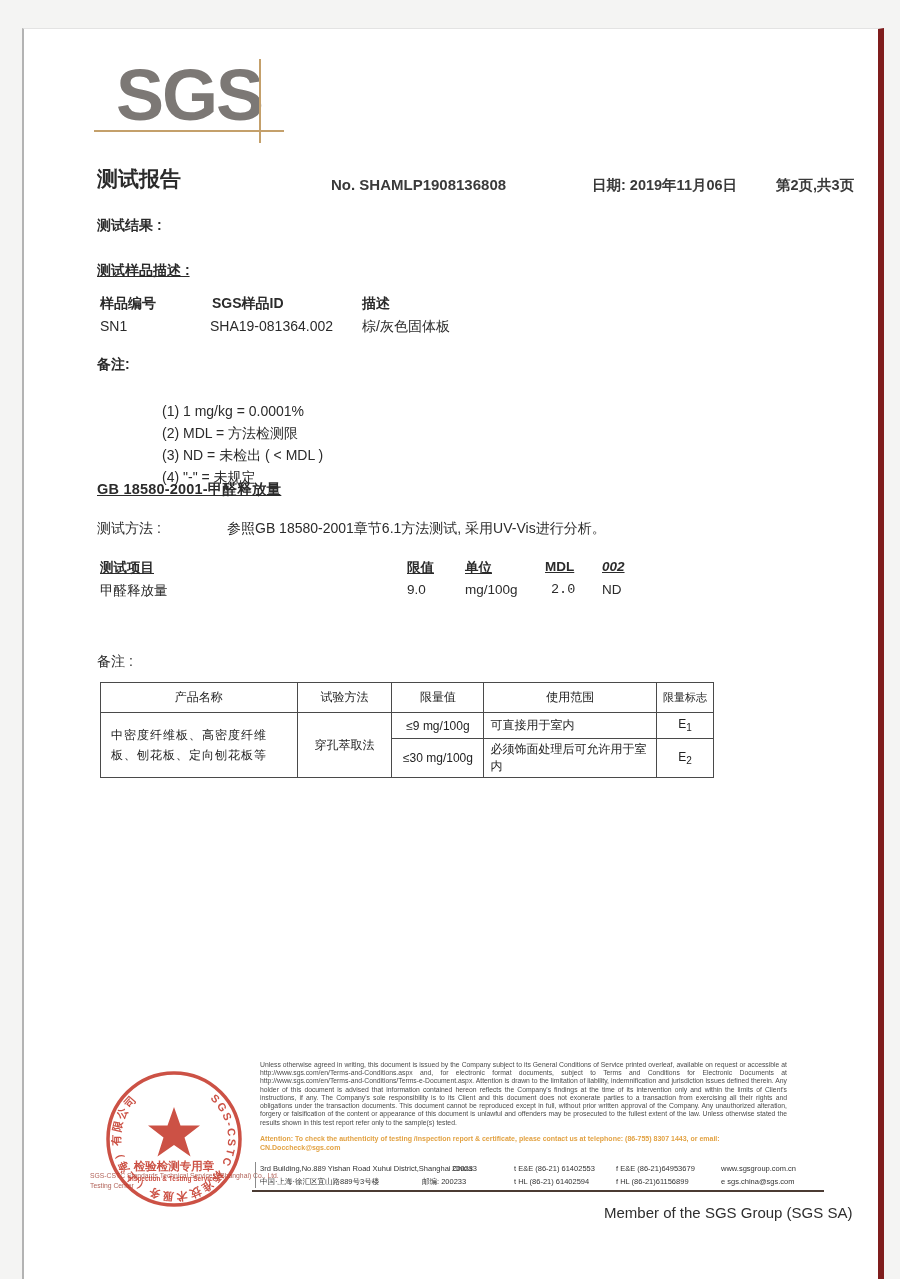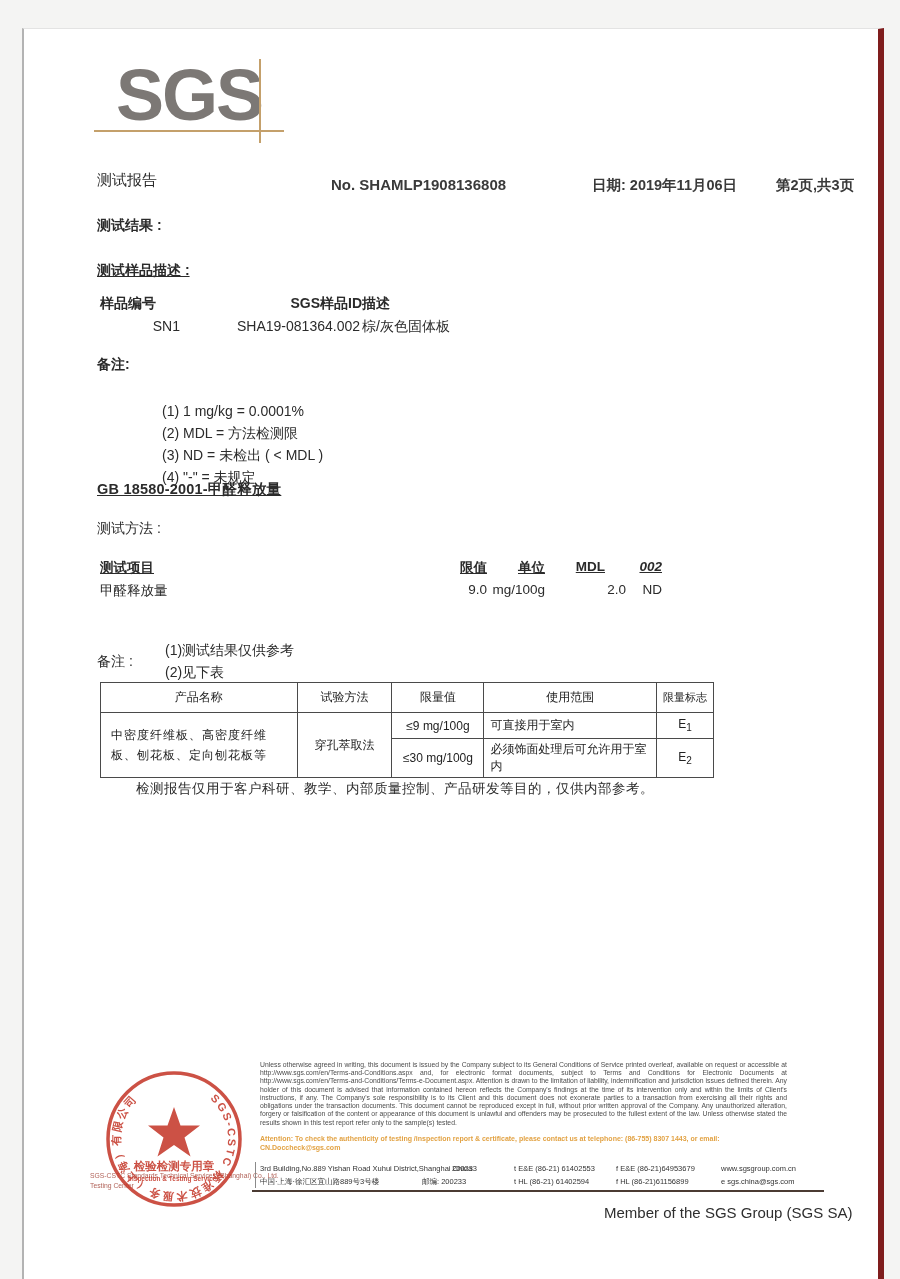--- a/index.html
+++ b/index.html
@@ -7,21 +7,21 @@
   .page { position:absolute; left:22px; top:28px; width:862px; height:1251px; background:#ffffff;
           border-left:2px solid #b3b3b3; border-top:1px solid #e3e3e3; border-right:6px solid #7f1d1d; }
   .abs { position:absolute; }
 
   
   .logo-text { position:absolute; left:92px; top:30px; font-size:72px; font-weight:700; letter-spacing:-2px; color:#7c7875; line-height:1; }
   .logo-hline { position:absolute; left:70px; top:101px; width:190px; height:2px; background:#c4a06b; }
   .logo-vline { position:absolute; left:235px; top:30px; width:2px; height:84px; background:#c4a06b; }
 
   
-  .report-title { left:73px; top:142px; font-size:15px; font-weight:400; }
+  .report-title { left:73px; top:136px; font-size:21px; font-weight:700; }
   .report-no    { left:307px; top:147px; font-size:15px; font-weight:700; color:#3a3a3a; }
   .report-date  { left:568px; top:147px; font-size:14.5px; font-weight:700; color:#3a3a3a; }
   .page-ind     { left:752px; top:147px; font-size:14.5px; font-weight:700; color:#3a3a3a; }
 
   .sec-label { font-size:14px; font-weight:700; }
   .underlined { text-decoration:underline; }
 
   
   .s-head { font-size:14px; font-weight:700; }
   .s-val  { font-size:14px; }
@@ -29,21 +29,21 @@
   .note-list { font-size:14px; line-height:22px; }
 
   .std-heading { left:73px; top:451px; font-size:14.5px; font-weight:700; text-decoration:underline; letter-spacing:0.2px; }
 
   .method-label { left:73px; top:491px; font-size:14px; }
   .method-val   { left:203px; top:491px; font-size:14px; }
 
   
   .r-head { font-size:13.5px; font-weight:700; text-decoration:underline; }
   .r-val  { font-size:13.5px; }
-  .ctr { text-align:right; }
+  .ctr { text-align:left; }
   .it  { font-style:italic; }
 
   
   table.limit { position:absolute; left:76px; top:653px; width:614px; border-collapse:collapse; font-size:12px; color:#222; }
   table.limit th, table.limit td { border:1px solid #4a4a4a; padding:2px 6px; font-weight:400; }
   table.limit th { height:30px; text-align:center; }
   table.limit td { height:26px; }
   .cell-ctr { text-align:center; }
   .prod-cell { line-height:1.7; letter-spacing:1px; padding-left:10px !important; }
 
@@ -90,39 +90,36 @@
   <div class="abs sec-label" style="left:73px; top:327px;">备注:</div>
   <div class="abs note-list" style="left:138px; top:371px;">
     <div>(1) 1 mg/kg = 0.0001%</div>
     <div>(2) MDL = 方法检测限</div>
     <div>(3) ND = 未检出 ( &lt; MDL )</div>
     <div>(4) "-" = 未规定</div>
   </div>
 
   <div class="abs std-heading">GB 18580-2001-甲醛释放量</div>
   <div class="abs method-label">测试方法 :</div>
+  <div class="abs method-val">参照GB 18580-2001章节6.1方法测试, 采用UV-Vis进行分析。</div>
 
   <div>
     <div class="abs r-head" style="left:76px; top:530px;">测试项目</div>
     <div class="abs r-head ctr" style="left:383px; top:530px; width:80px;">限值</div>
     <div class="abs r-head ctr" style="left:441px; top:530px; width:80px;">单位</div>
     <div class="abs r-head ctr" style="left:521px; top:530px; width:60px;">MDL</div>
     <div class="abs r-head ctr it" style="left:578px; top:530px; width:60px;">002</div>
     <div class="abs r-val" style="left:76px; top:553px;">甲醛释放量</div>
     <div class="abs r-val ctr" style="left:383px; top:553px; width:80px;">9.0</div>
     <div class="abs r-val ctr" style="left:441px; top:553px; width:80px;">mg/100g</div>
-    <div class="abs r-val ctr" style="left:542px; top:553px; width:60px;">2.0</div>
+    <div class="abs r-val ctr" style="left:527px; top:553px; width:60px;font-family:Liberation Mono, monospace;">2.0</div>
     <div class="abs r-val ctr" style="left:578px; top:553px; width:60px;">ND</div>
   </div>
 
   <div class="abs sec-label" style="left:73px; top:592px; font-weight:400;margin-top:32px;">备注 :</div>
-  <div class="abs note-list" style="left:141px; top:610px;">
-    <div>(1)测试结果仅供参考</div>
-    <div>(2)见下表</div>
-  </div>
 
   <table class="limit">
     <colgroup>
         <col style="width:197px">
         <col style="width:95px">
         <col style="width:92px">
         <col style="width:173px">
         <col style="width:57px">
       </colgroup>
     <tbody>
@@ -141,21 +138,20 @@
       <td class="cell-ctr"><span>E</span><sub>1</sub></td>
     </tr>
     <tr>
       <td class="cell-ctr">≤30 mg/100g</td>
       <td>必须饰面处理后可允许用于室内</td>
       <td class="cell-ctr"><span>E</span><sub>2</sub></td>
     </tr>
   </tbody>
     </table>
 
-  <div class="abs purpose">检测报告仅用于客户科研、教学、内部质量控制、产品研发等目的，仅供内部参考。</div>
 
   <div class="abs company-lines">
     <div>SGS-CSTC Standards Technical Services (Shanghai) Co., Ltd.</div>
     <div>Testing Center</div>
   </div>
 
   <svg class="abs stamp" width="144" height="144" viewBox="0 0 144 144" style="opacity:0.88;">
     <defs>
       <path id="ringPath" d="M 72,126 A 54,54 0 1 1 72.01,126" transform="rotate(180 72 72)"></path>
     </defs>

